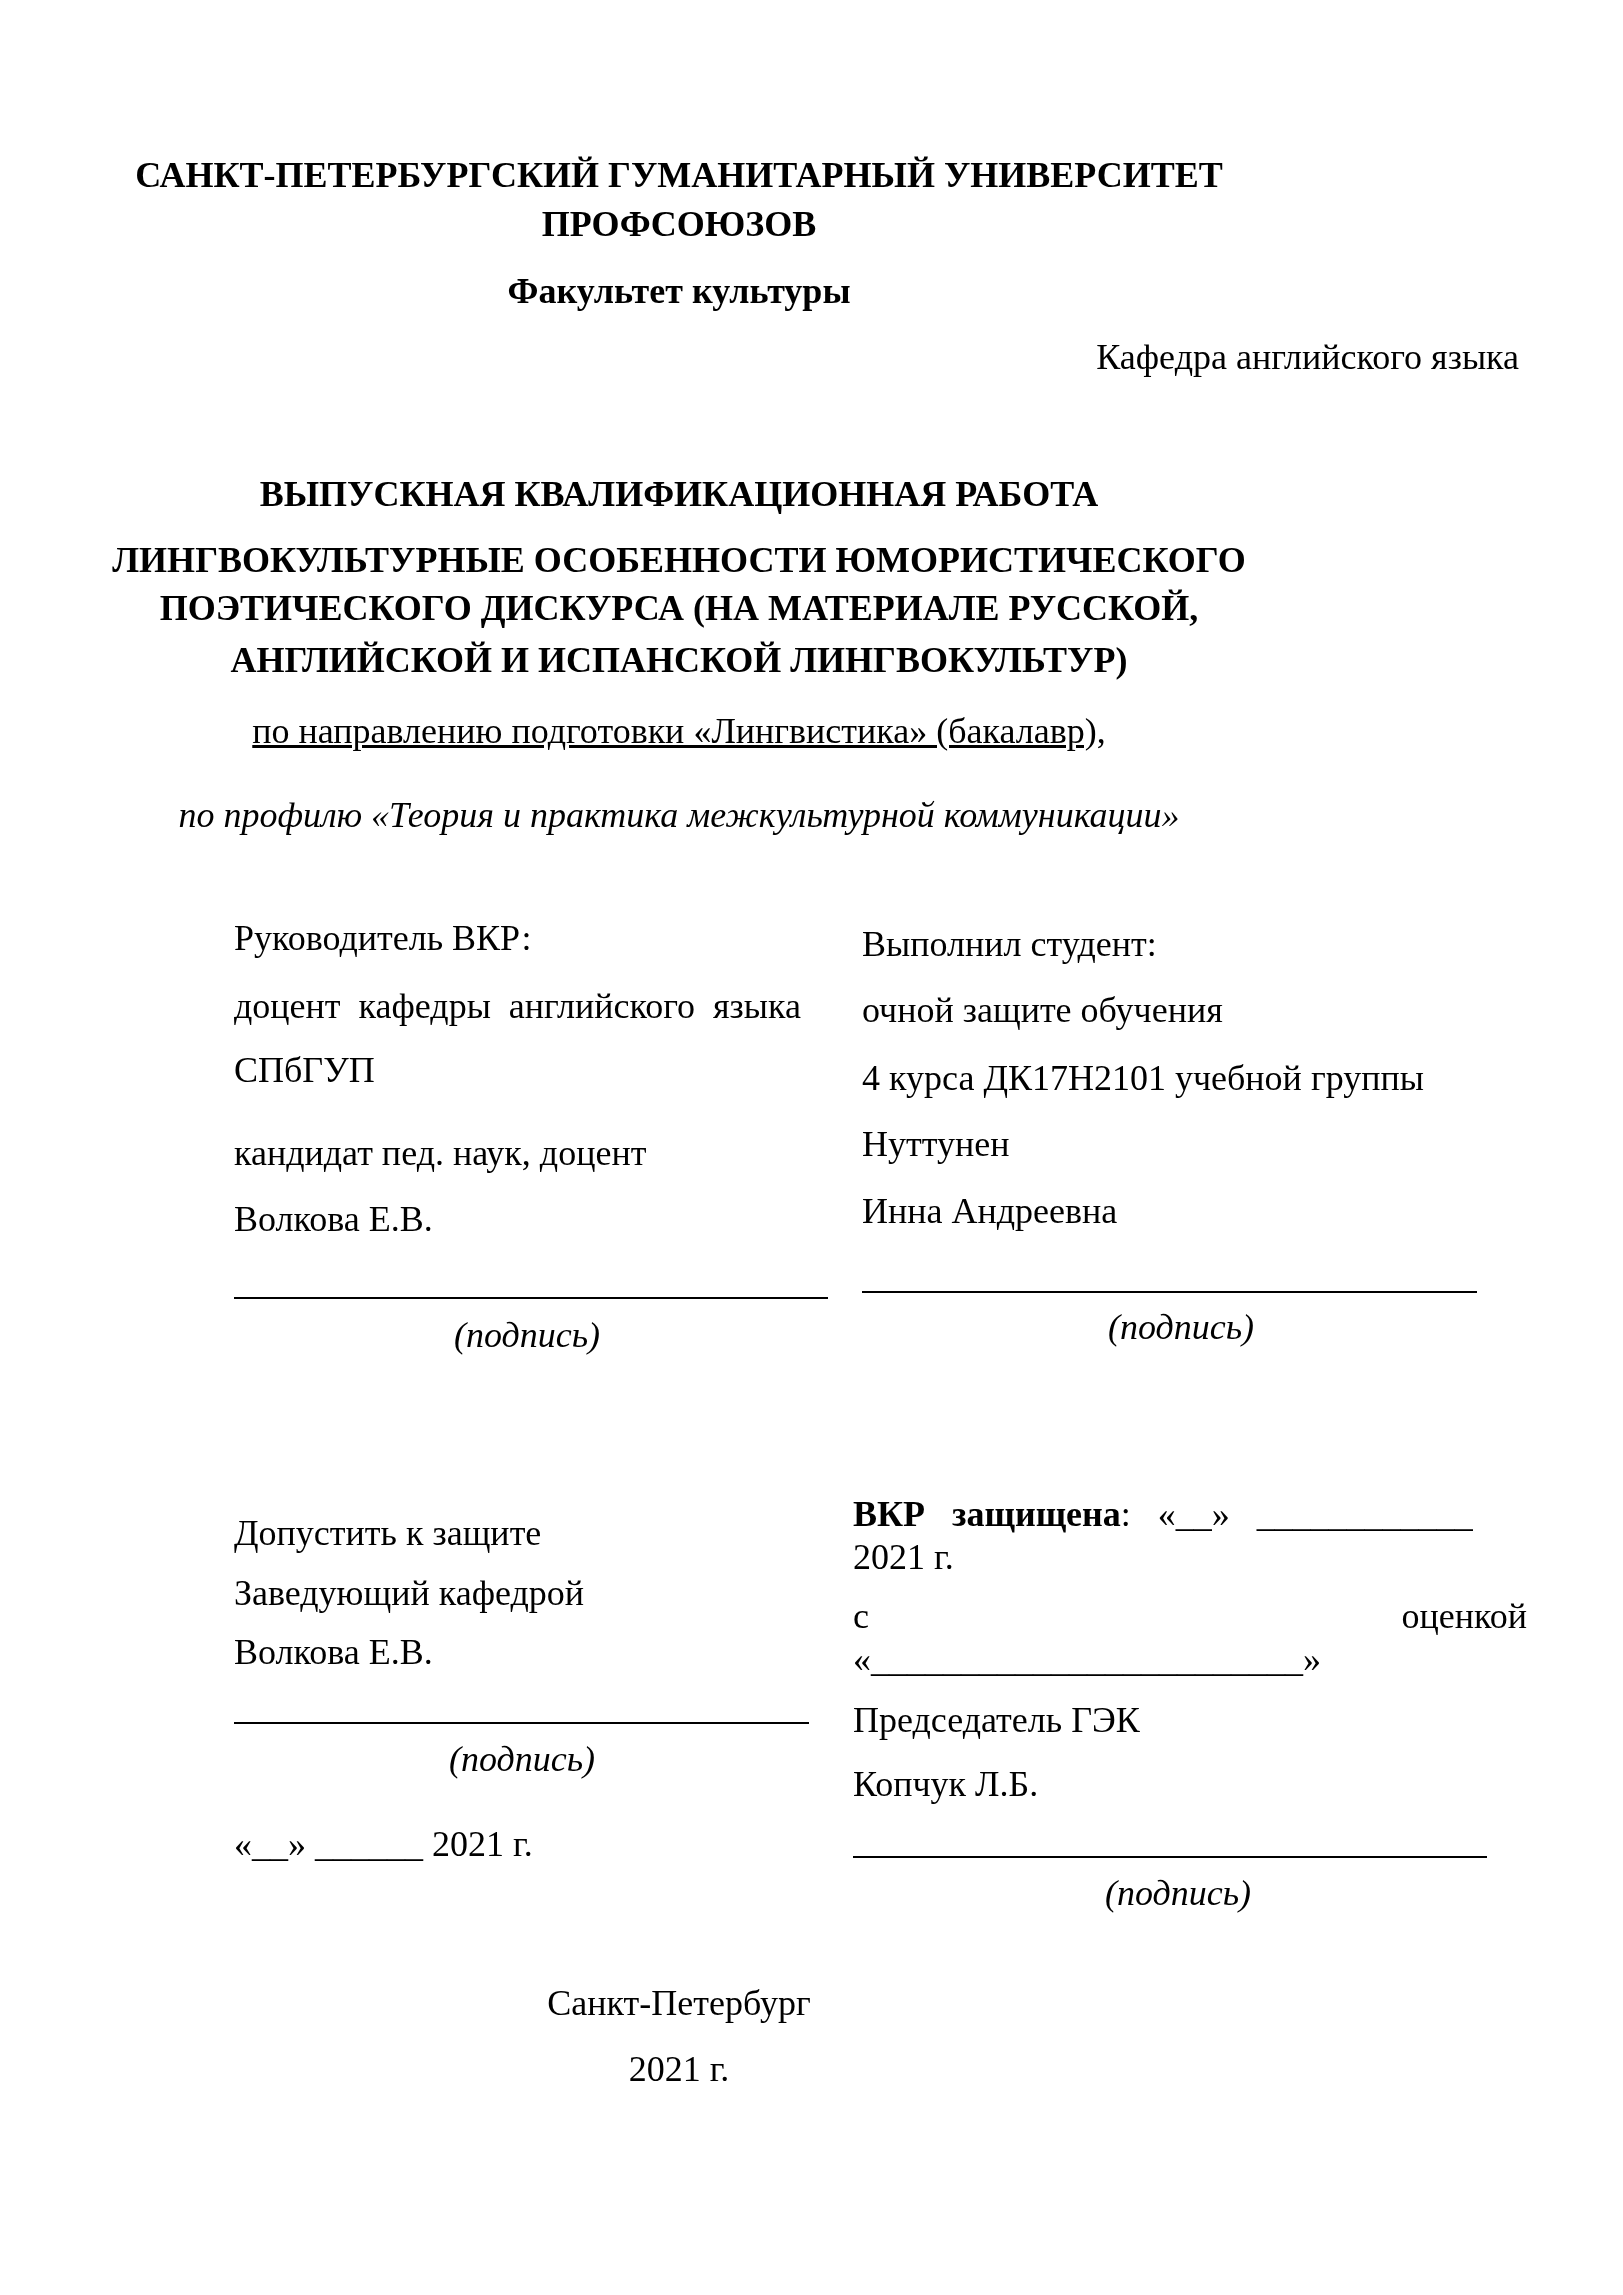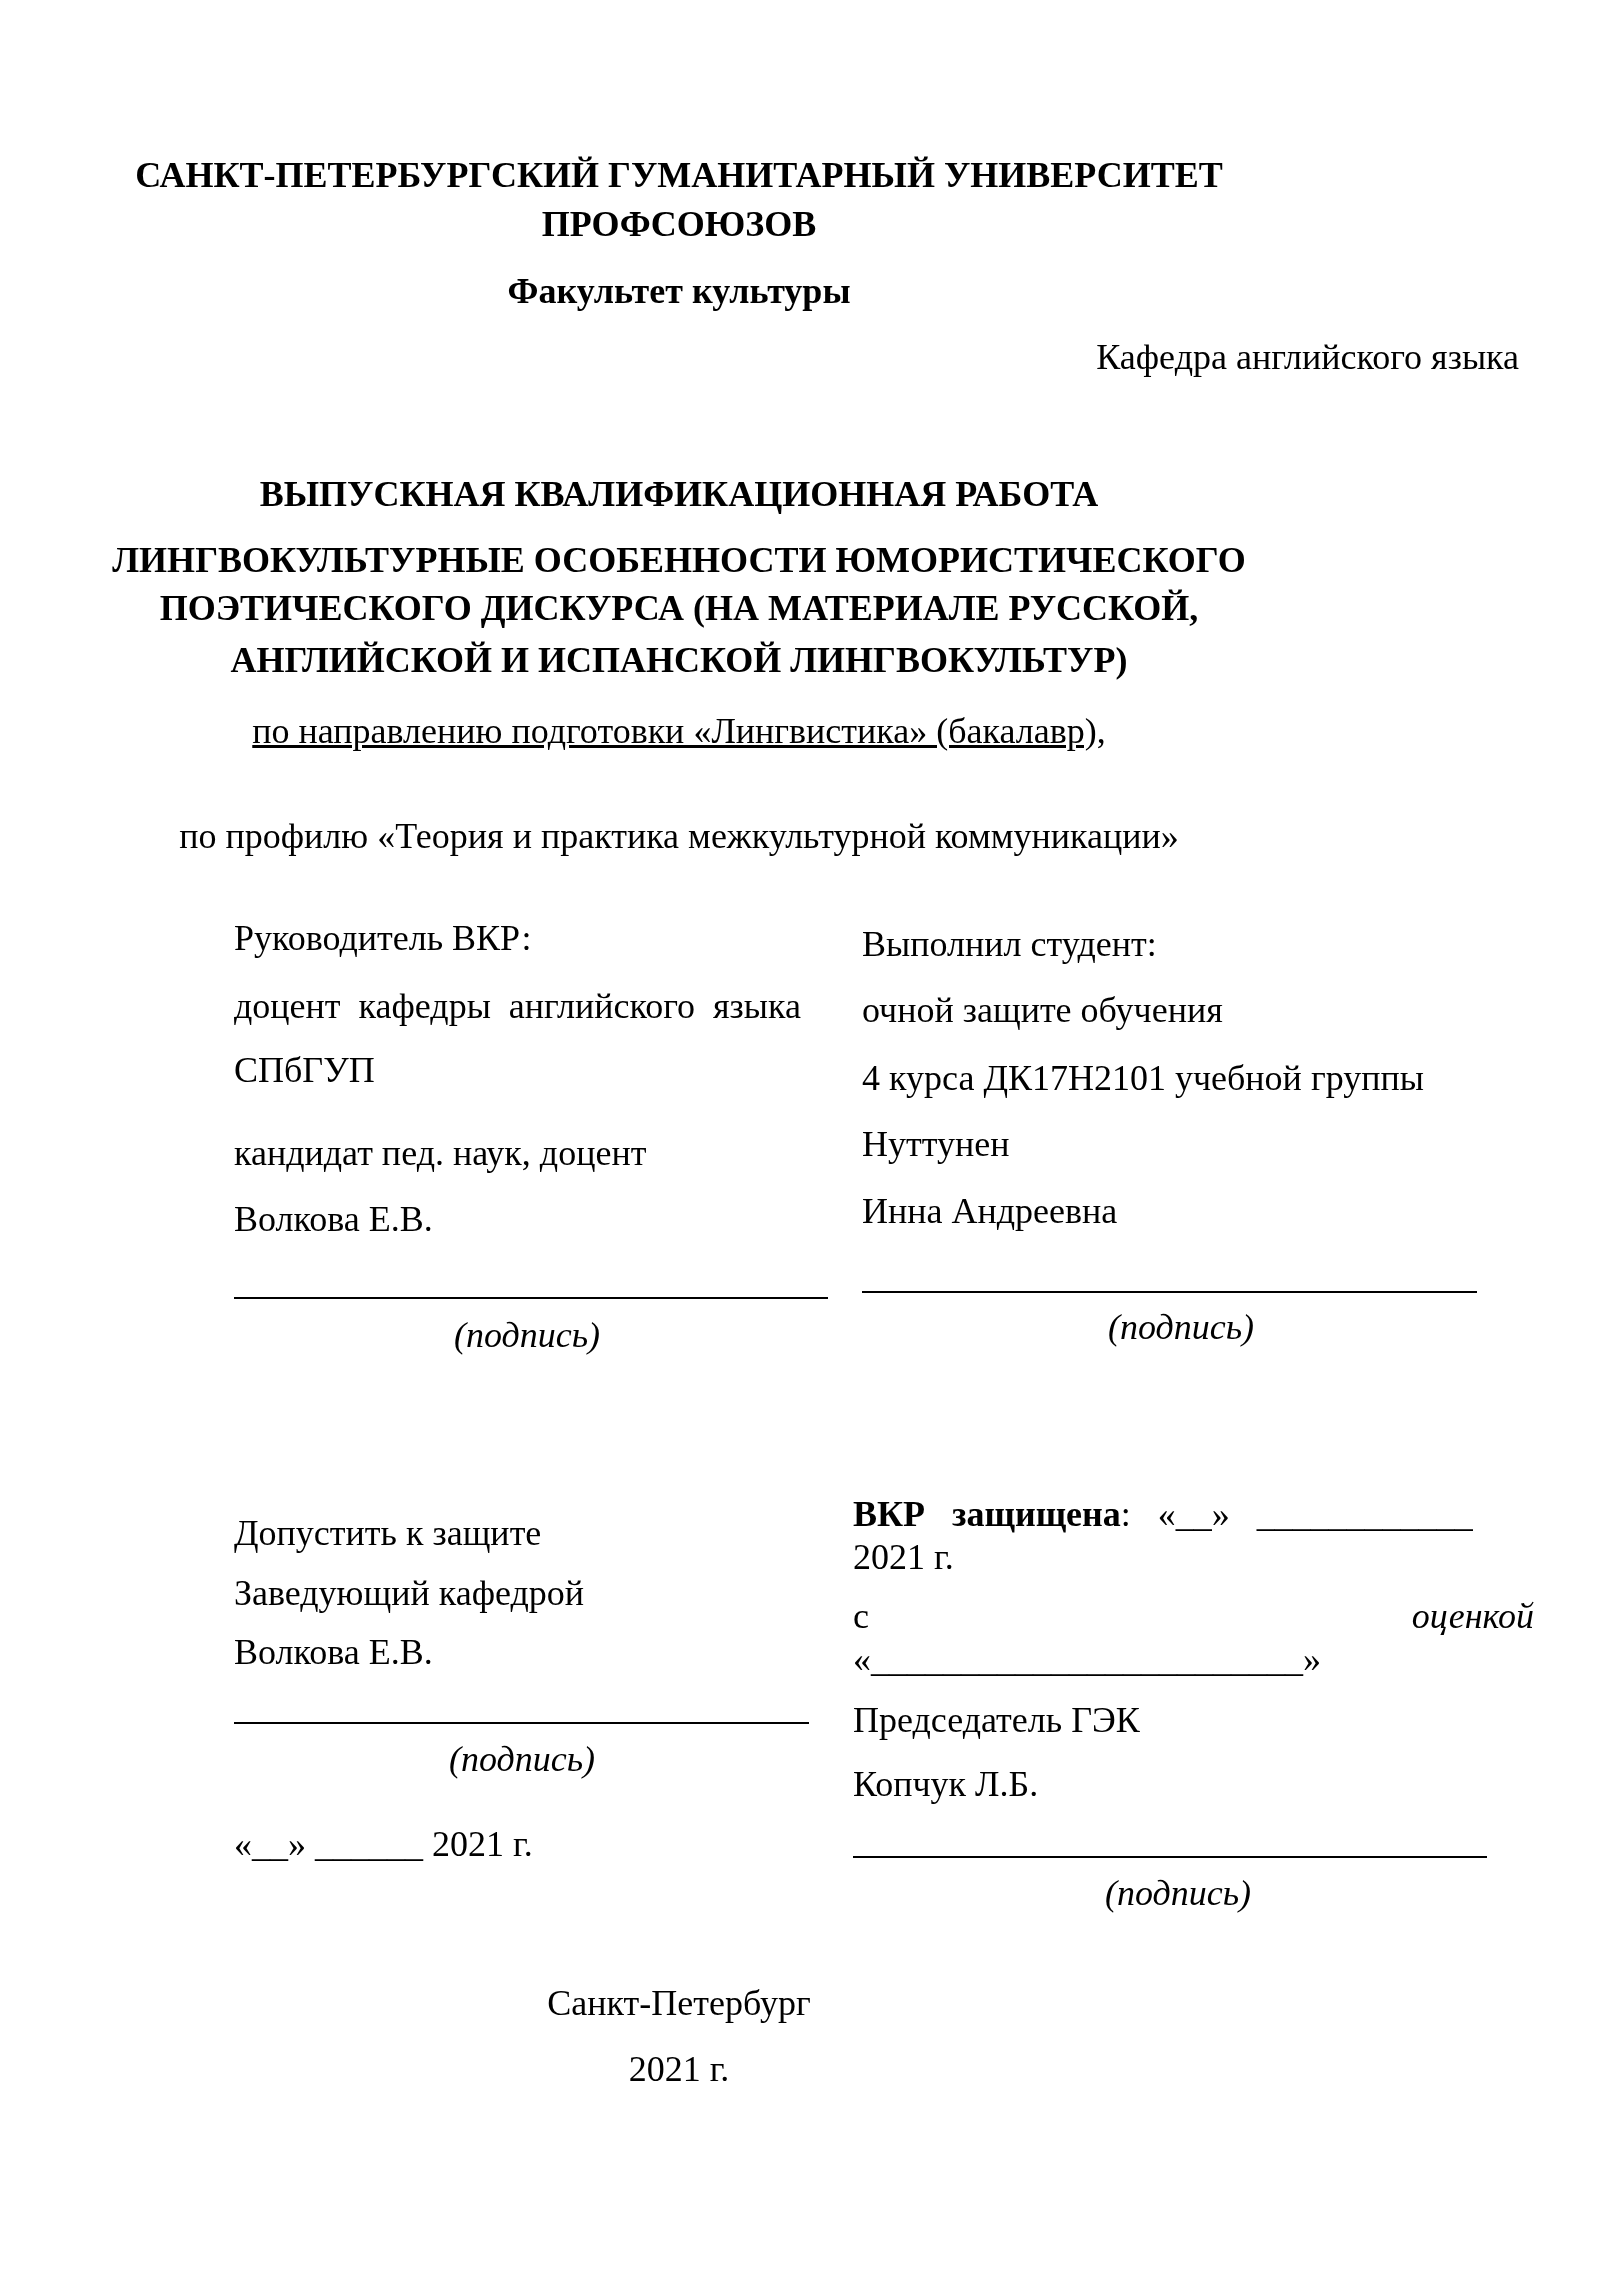--- a/index.html
+++ b/index.html
@@ -17,21 +17,21 @@
 <div class="ln c b" style="top:157px;">САНКТ-ПЕТЕРБУРГСКИЙ ГУМАНИТАРНЫЙ УНИВЕРСИТЕТ</div>
 <div class="ln c b" style="top:206px;">ПРОФСОЮЗОВ</div>
 <div class="ln c" style="top:273px;font-weight:bold;">Факультет культуры</div>
 <div class="ln" style="top:339px; right:104px;">Кафедра английского языка</div>
 
 <div class="ln c b" style="top:476px;">ВЫПУСКНАЯ КВАЛИФИКАЦИОННАЯ РАБОТА</div>
 <div class="ln c b" style="top:542px;">ЛИНГВОКУЛЬТУРНЫЕ ОСОБЕННОСТИ ЮМОРИСТИЧЕСКОГО</div>
 <div class="ln c b" style="top:590px;">ПОЭТИЧЕСКОГО ДИСКУРСА (НА МАТЕРИАЛЕ РУССКОЙ,</div>
 <div class="ln c b" style="top:642px;">АНГЛИЙСКОЙ И ИСПАНСКОЙ ЛИНГВОКУЛЬТУР)</div>
 <div class="ln c" style="top:713px;text-decoration:underline;">по направлению подготовки «Лингвистика» (бакалавр),</div>
-<div class="ln c" style="top:818px;">по профилю «Теория и практика межкультурной коммуникации»</div>
+<div class="ln c" style="top:797px;font-style:italic;">по профилю «Теория и практика межкультурной коммуникации»</div>
 
 <div>
   <div class="ln" style="top:920px; left:234px;">Руководитель ВКР:</div>
   <div class="ln" style="top:988px; left:234px; white-space:pre;">доцент  кафедры  английского  языка</div>
   <div class="ln" style="top:1052px; left:234px;">СПбГУП</div>
   <div class="ln" style="top:1135px; left:234px;">кандидат пед. наук, доцент</div>
   <div class="ln" style="top:1201px; left:234px;">Волкова Е.В.</div>
   <div class="rule" style="top:1297px; left:234px; width:594px;"></div>
   <div class="ln i" style="top:1317px; left:454px;">(подпись)</div>
 </div>
@@ -52,21 +52,21 @@
   <div class="ln" style="top:1634px; left:234px;">Волкова Е.В.</div>
   <div class="rule" style="top:1722px; left:234px; width:575px;"></div>
   <div class="ln i" style="top:1741px; left:449px;">(подпись)</div>
   <div class="ln" style="top:1826px; left:234px;">«__» ______ 2021 г.</div>
 </div>
 
 <div>
   <div class="ln" style="top:1496px; left:853px; white-space:pre;"><span class="b">ВКР   защищена</span><span>:   «__»   ____________</span></div>
   <div class="ln" style="top:1539px; left:853px;">2021 г.</div>
   <div class="ln" style="top:1598px; left:853px;">с</div>
-  <div class="ln" style="top:1598px; right:89px;font-style:italic;">оценкой</div>
+  <div class="ln" style="top:1598px; right:96px;">оценкой</div>
   <div class="ln" style="top:1641px; left:853px;">«________________________»</div>
   <div class="ln" style="top:1702px; left:853px;">Председатель ГЭК</div>
   <div class="ln" style="top:1766px; left:853px;">Копчук Л.Б.</div>
   <div class="rule" style="top:1856px; left:853px; width:634px;"></div>
   <div class="ln i" style="top:1875px; left:1105px;">(подпись)</div>
 </div>
 
 <div class="ln c" style="top:1985px;">Санкт-Петербург</div>
 <div class="ln c" style="top:2051px;">2021 г.</div>
 

